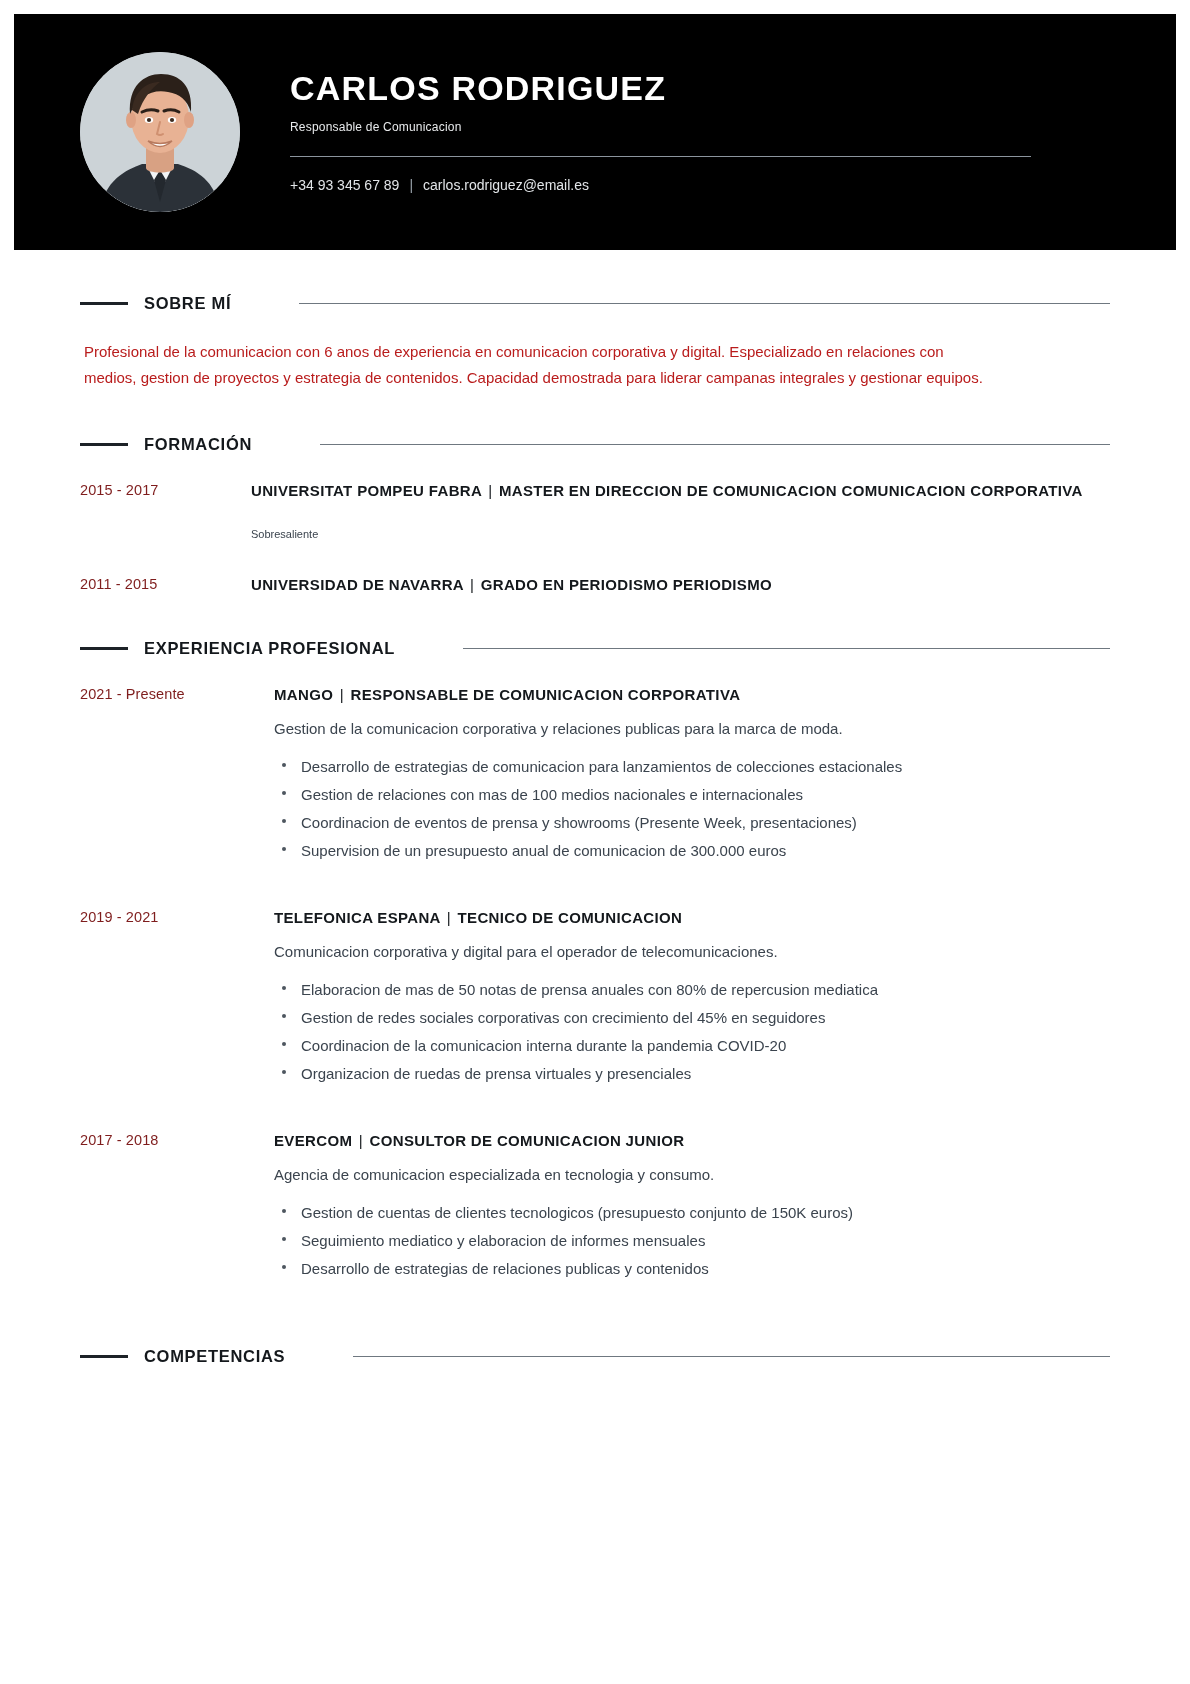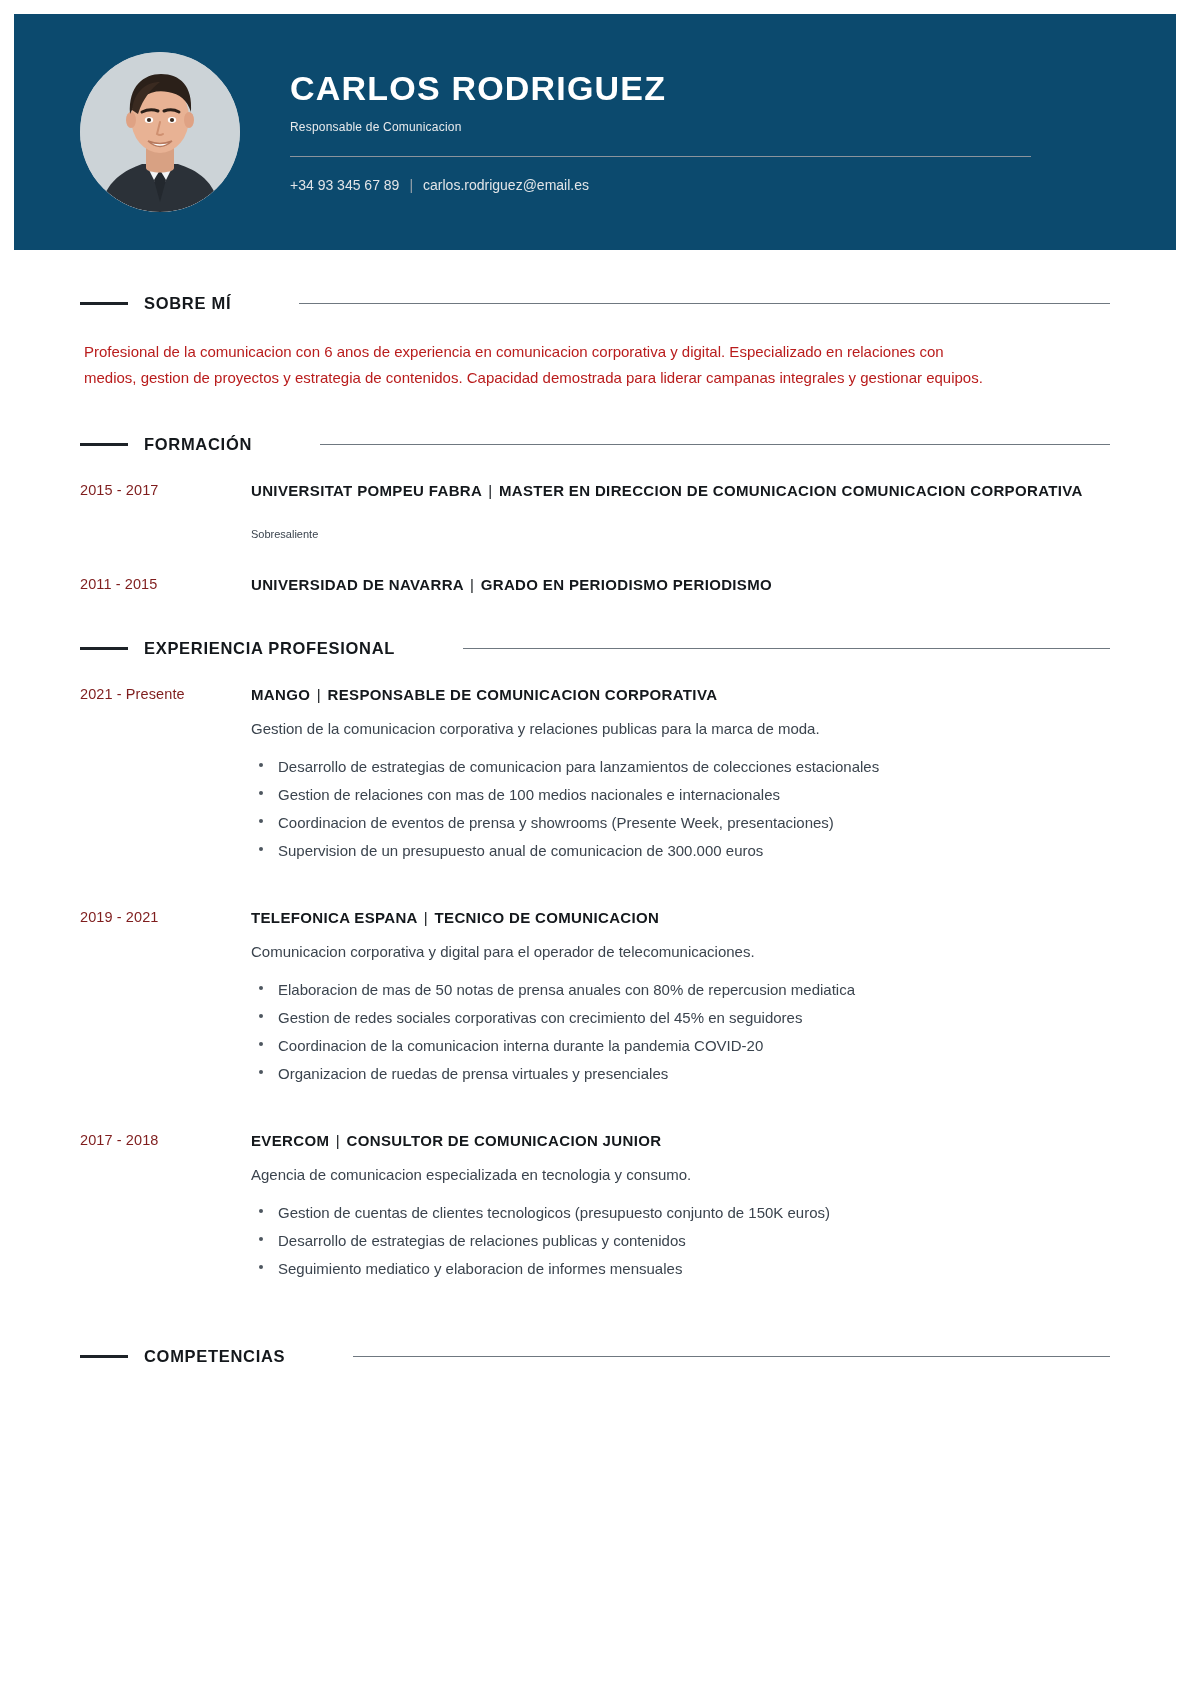--- a/index.html
+++ b/index.html
@@ -25,21 +25,21 @@
   .sheet {
     width: 1162px;
     height: 1656px;
     background: #ffffff;
     position: relative;
     overflow: hidden;
   }
 
   
   .header {
-    background: #0c4a6e;
+    background: #000000;
     height: 236px;
     display: flex;
     align-items: center;
     padding: 0 0 0 66px;
     box-sizing: border-box;
   }
   .avatar {
     width: 160px;
     height: 160px;
     border-radius: 50%;
@@ -182,21 +182,21 @@
     content: "";
     position: absolute;
     left: 8px;
     top: 8px;
     width: 4px;
     height: 4px;
     background: #4d565f;
     border-radius: 50%;
   }
   .entry.edu { margin-bottom: 34px; }
-  .entry.job { margin-bottom: 40px; }
+  .entry.job { margin-bottom: 40px; gap: 23px; }
   .entry.job:last-child { margin-bottom: 0; }
 
   .competencias-head { margin-top: 62px; }
 </style>
 </head>
 <body>
 
 <div class="page">
   <div class="sheet">
 
@@ -317,22 +317,22 @@
         </div>
       </div>
 
       <div class="entry job">
         <div class="dates">2017 - 2018</div>
         <div class="body">
           <div class="entry-title">EVERCOM <span class="bar">|</span> CONSULTOR DE COMUNICACION JUNIOR</div>
           <div class="entry-desc">Agencia de comunicacion especializada en tecnologia y consumo.</div>
           <ul class="bullets">
             <li>Gestion de cuentas de clientes tecnologicos (presupuesto conjunto de 150K euros)</li>
+            <li>Seguimiento mediatico y elaboracion de informes mensuales</li>
             <li>Desarrollo de estrategias de relaciones publicas y contenidos</li>
-            <li>Seguimiento mediatico y elaboracion de informes mensuales</li>
           </ul>
         </div>
       </div>
 
       <div class="section-head competencias-head">
         <span class="dash"></span>
         <span class="stitle">COMPETENCIAS</span>
         <span class="line"></span>
       </div>
 

